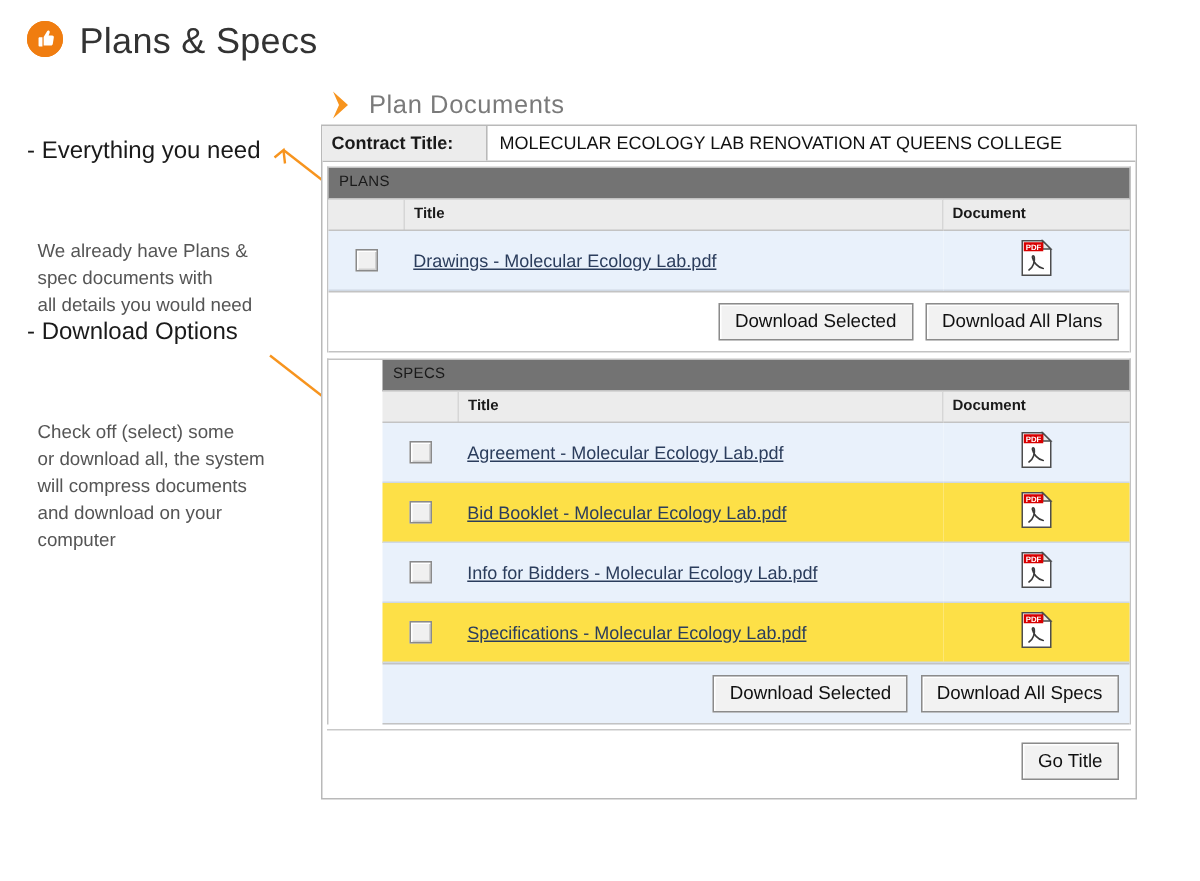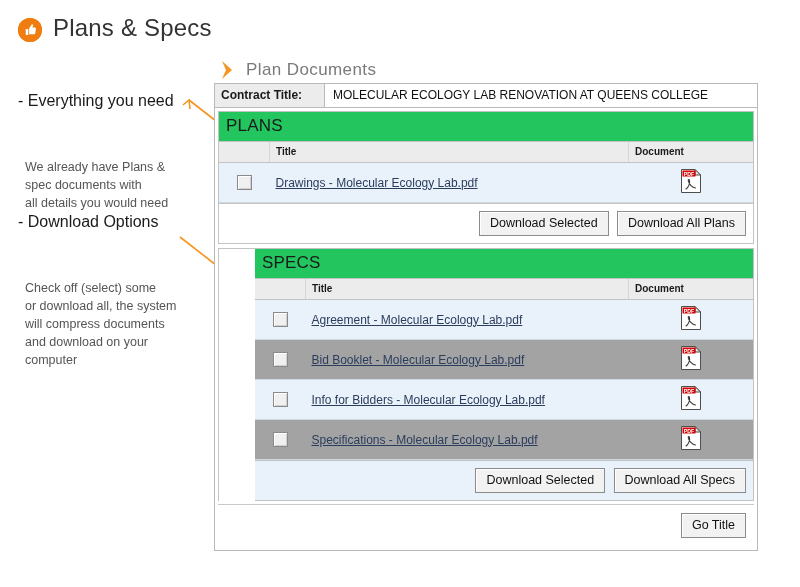--- a/index.html
+++ b/index.html
@@ -14,21 +14,21 @@
     position: relative;
     overflow: hidden;
   }
 
   
   #page-title-bar {
     position: absolute;
     left: 18px;
     top: 14px;
     display: flex;
-    align-items: flex-end;
+    align-items: flex-start;
     gap: 11px;
   }
   #thumbs-up-badge {
     width: 24px;
     height: 24px;
     border-radius: 50%;
     background: #F07D10;
     position: relative;
     flex: none;
   }
@@ -126,23 +126,23 @@
 
   
   .doc-section {
     margin: 3px 3px 0 3px;
     border: 1px solid #c3c3c3;
     border-bottom: none;
     background: #ffffff;
   }
   .section-title {
     padding: 4px 7px 5px 7px;
-    background: #22c55e;
+    background: #737373;
     border-bottom: 1px solid #c3c3c3;
-    font-size: 17px;
+    font-size: 10px;
     color: #1a1a1a;
     letter-spacing: .2px;
   }
   table.doc-table {
     width: 100%;
     border-collapse: collapse;
     table-layout: fixed;
   }
   table.doc-table th {
     background: #ececec;
@@ -155,21 +155,21 @@
   }
   th.col-check { width: 38px; border-right: 1px solid #d6d6d6; }
   th.col-doc   { width: 112px; border-left: 1px solid #d6d6d6; margin-top: 19px; }
   table.doc-table td {
     border-bottom: 1px solid #cfd8e3;
     padding: 5px 6px;
     vertical-align: middle;
     font-size: 12px;
   }
   tr.row-alt td { background: #e9f1fb; }
-  tr.row-plain td { background: #a3a3a3; }
+  tr.row-plain td { background: #fde047; }
   td.cell-check { text-align: center; }
   td.cell-doc   { text-align: center; }
 
   .fake-checkbox {
     display: inline-block;
     width: 15px;
     height: 15px;
     background: #f0f0f0;
     border: 1px solid #8a8a8a;
     box-shadow: inset 1px 1px 0 #ffffff, inset -1px -1px 0 #d0d0d0;

